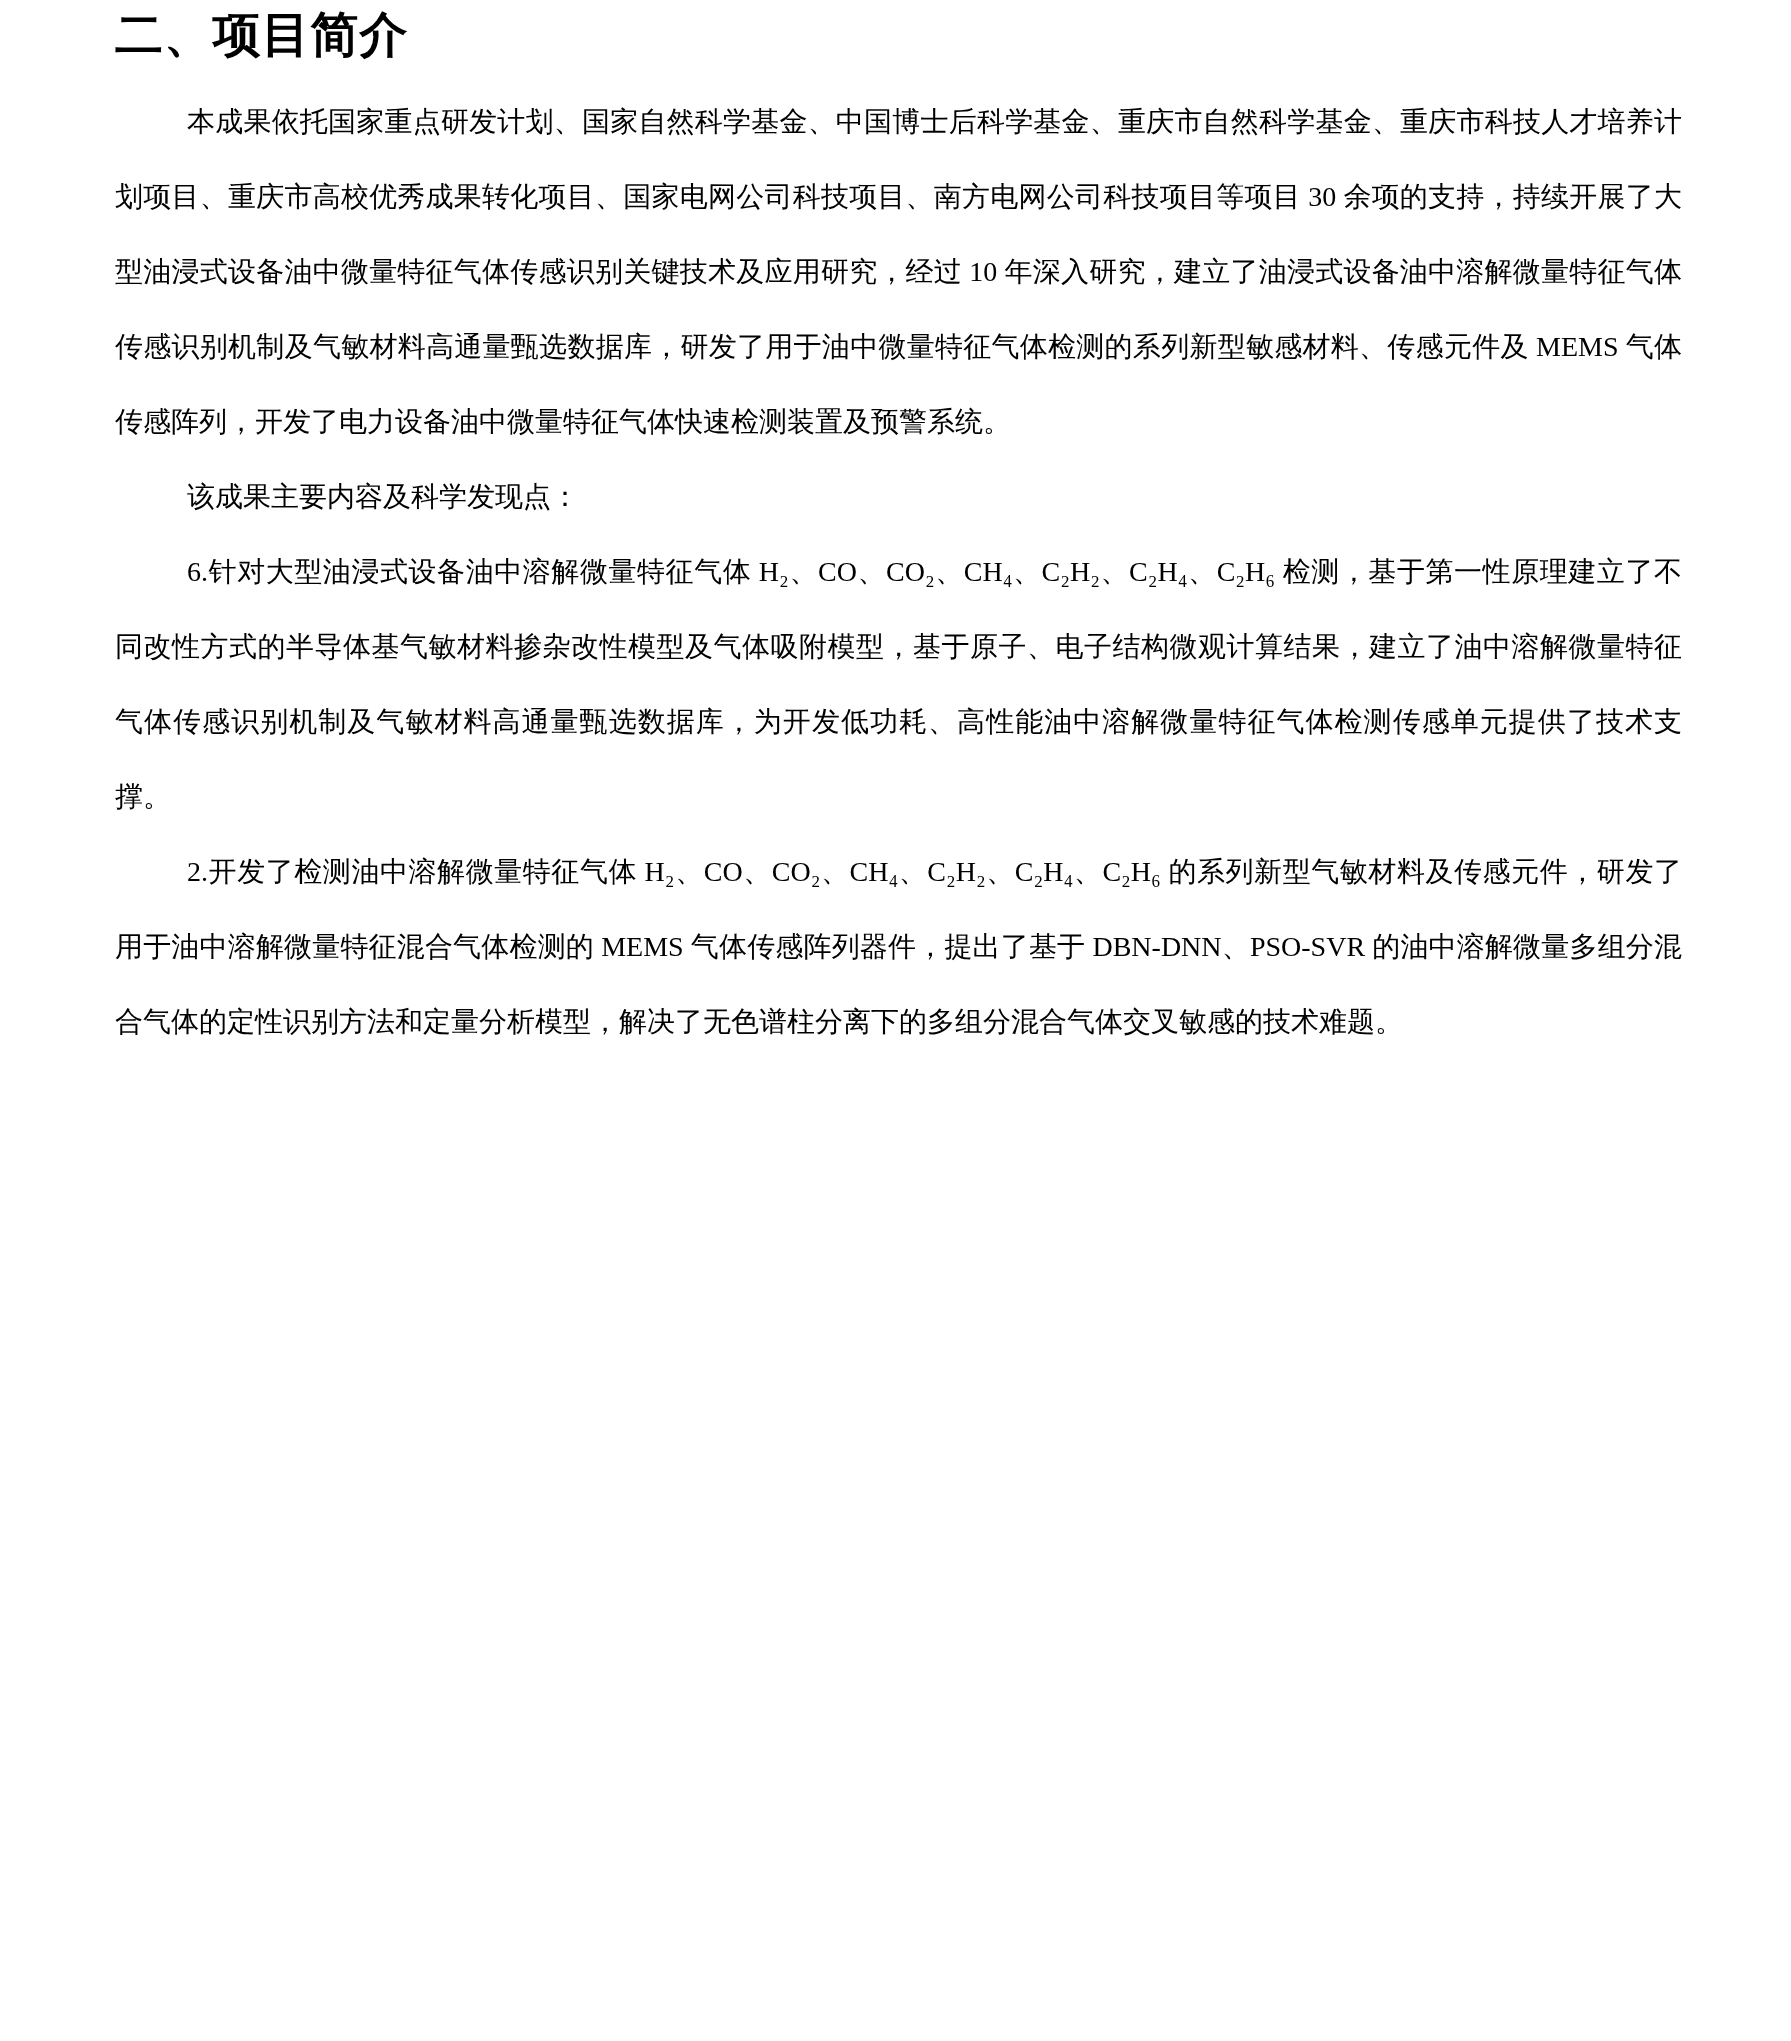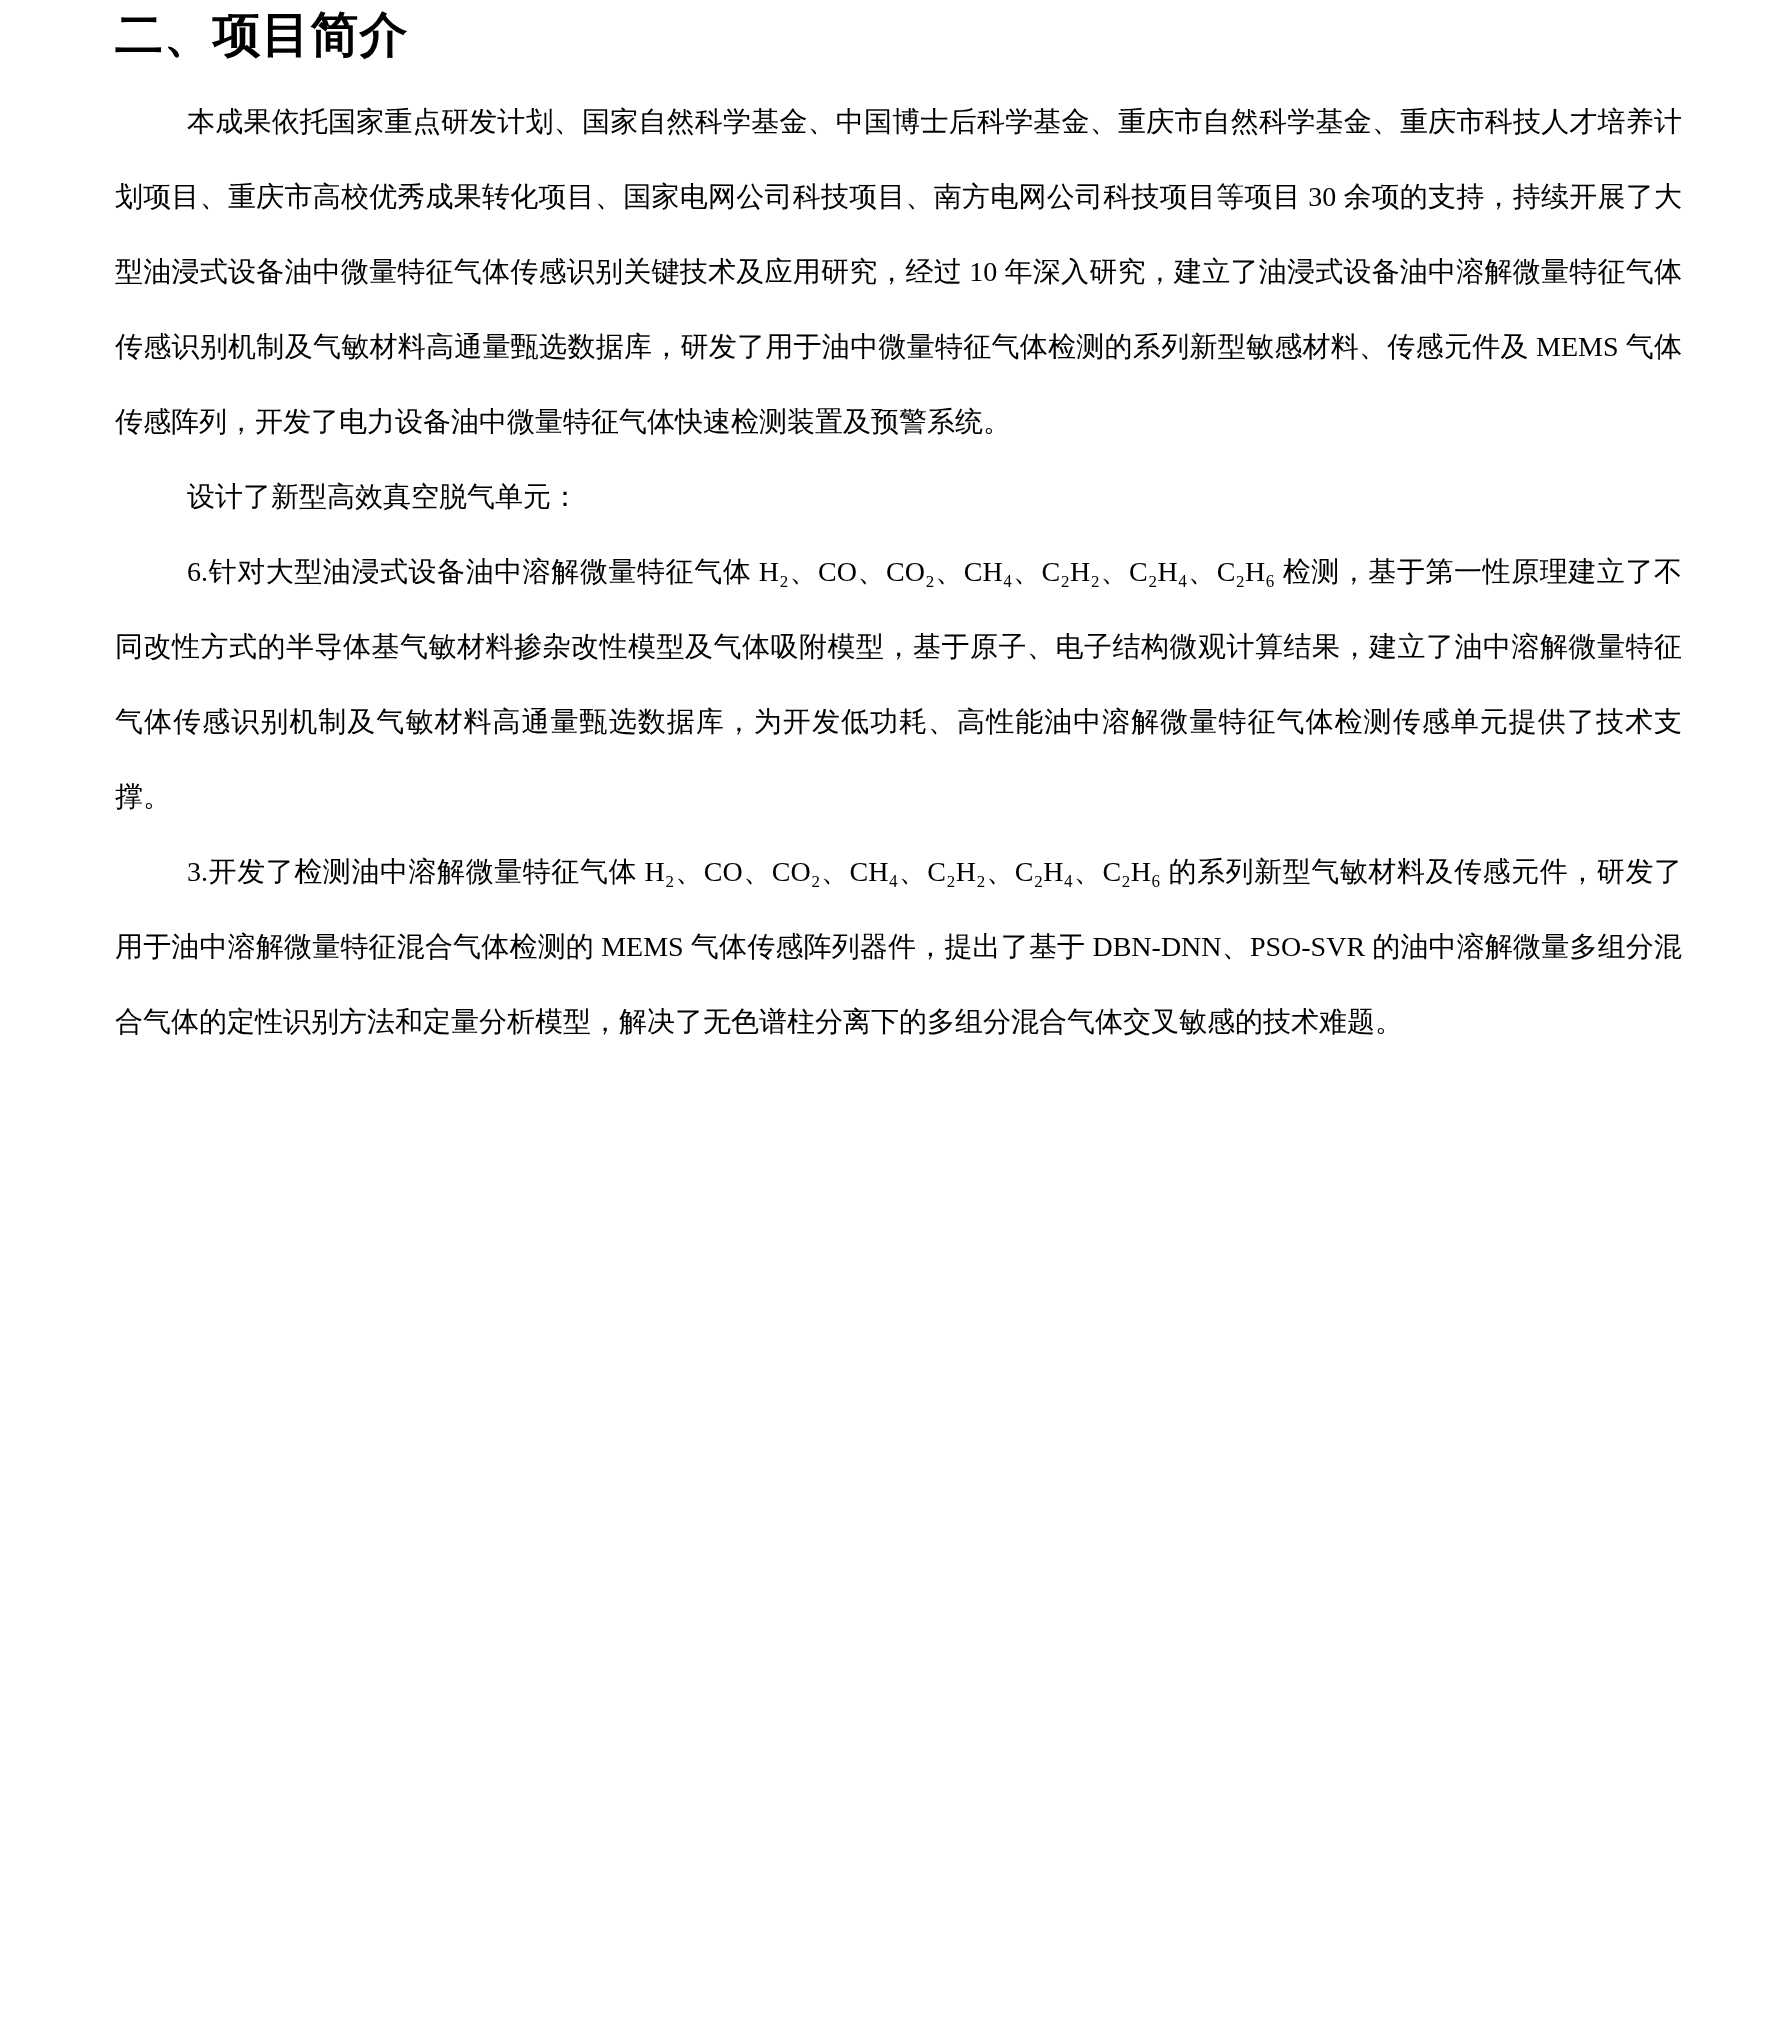--- a/index.html
+++ b/index.html
@@ -42,21 +42,21 @@
   }
 </style>
 </head>
 <body>
 
 <div class="page">
   <h1 class="doc-title">二、项目简介</h1>
 
   <p class="doc-para">本成果依托国家重点研发计划、国家自然科学基金、中国博士后科学基金、重庆市自然科学基金、重庆市科技人才培养计划项目、重庆市高校优秀成果转化项目、国家电网公司科技项目、南方电网公司科技项目等项目 30 余项的支持，持续开展了大型油浸式设备油中微量特征气体传感识别关键技术及应用研究，经过 10 年深入研究，建立了油浸式设备油中溶解微量特征气体传感识别机制及气敏材料高通量甄选数据库，研发了用于油中微量特征气体检测的系列新型敏感材料、传感元件及 MEMS 气体传感阵列，开发了电力设备油中微量特征气体快速检测装置及预警系统。</p>
 
-  <p class="doc-para">设计了新型高效真空脱气单元：</p>
+  <p class="doc-para">该成果主要内容及科学发现点：</p>
 
   <p class="doc-para">6.针对大型油浸式设备油中溶解微量特征气体 H₂、CO、CO₂、CH₄、C₂H₂、C₂H₄、C₂H₆ 检测，基于第一性原理建立了不同改性方式的半导体基气敏材料掺杂改性模型及气体吸附模型，基于原子、电子结构微观计算结果，建立了油中溶解微量特征气体传感识别机制及气敏材料高通量甄选数据库，为开发低功耗、高性能油中溶解微量特征气体检测传感单元提供了技术支撑。</p>
 
-  <p class="doc-para">3.开发了检测油中溶解微量特征气体 H₂、CO、CO₂、CH₄、C₂H₂、C₂H₄、C₂H₆ 的系列新型气敏材料及传感元件，研发了用于油中溶解微量特征混合气体检测的 MEMS 气体传感阵列器件，提出了基于 DBN-DNN、PSO-SVR 的油中溶解微量多组分混合气体的定性识别方法和定量分析模型，解决了无色谱柱分离下的多组分混合气体交叉敏感的技术难题。</p>
+  <p class="doc-para">2.开发了检测油中溶解微量特征气体 H₂、CO、CO₂、CH₄、C₂H₂、C₂H₄、C₂H₆ 的系列新型气敏材料及传感元件，研发了用于油中溶解微量特征混合气体检测的 MEMS 气体传感阵列器件，提出了基于 DBN-DNN、PSO-SVR 的油中溶解微量多组分混合气体的定性识别方法和定量分析模型，解决了无色谱柱分离下的多组分混合气体交叉敏感的技术难题。</p>
 
 
 </div>
 
 
 </body></html>

